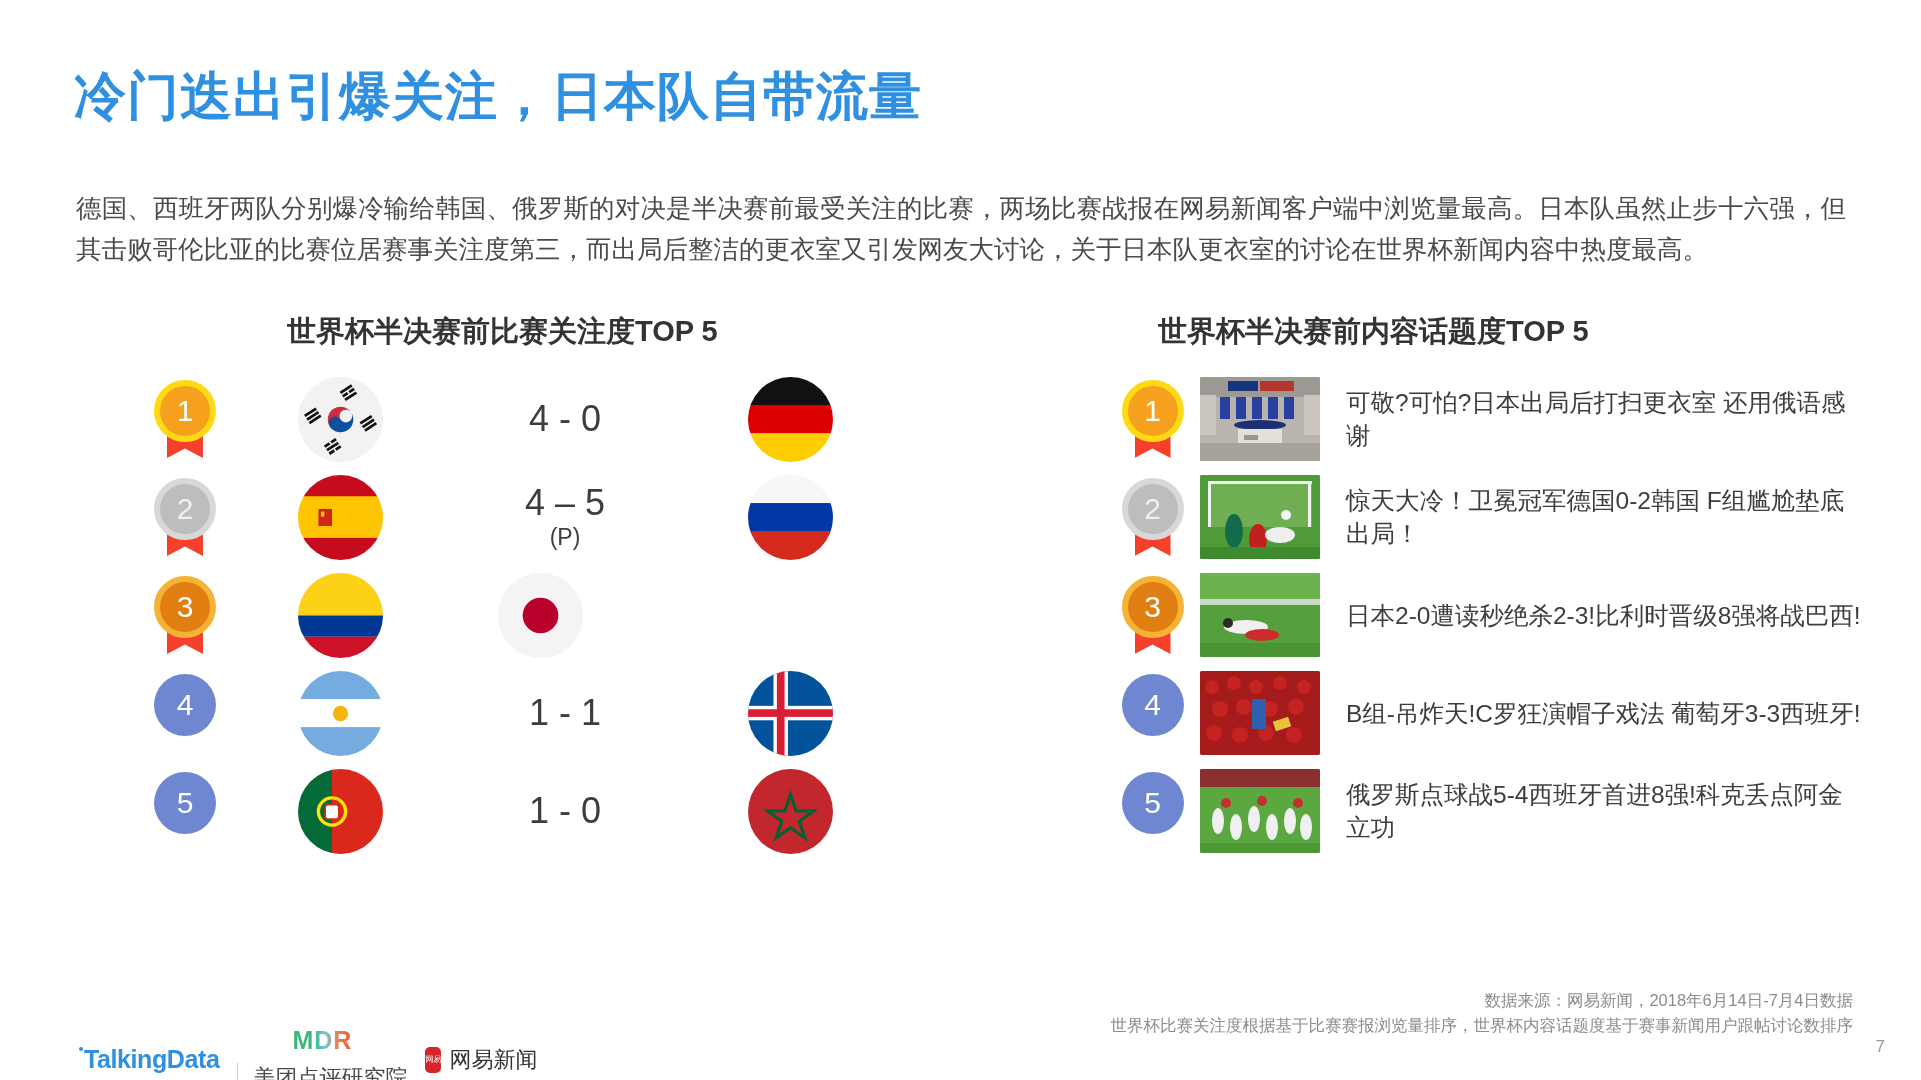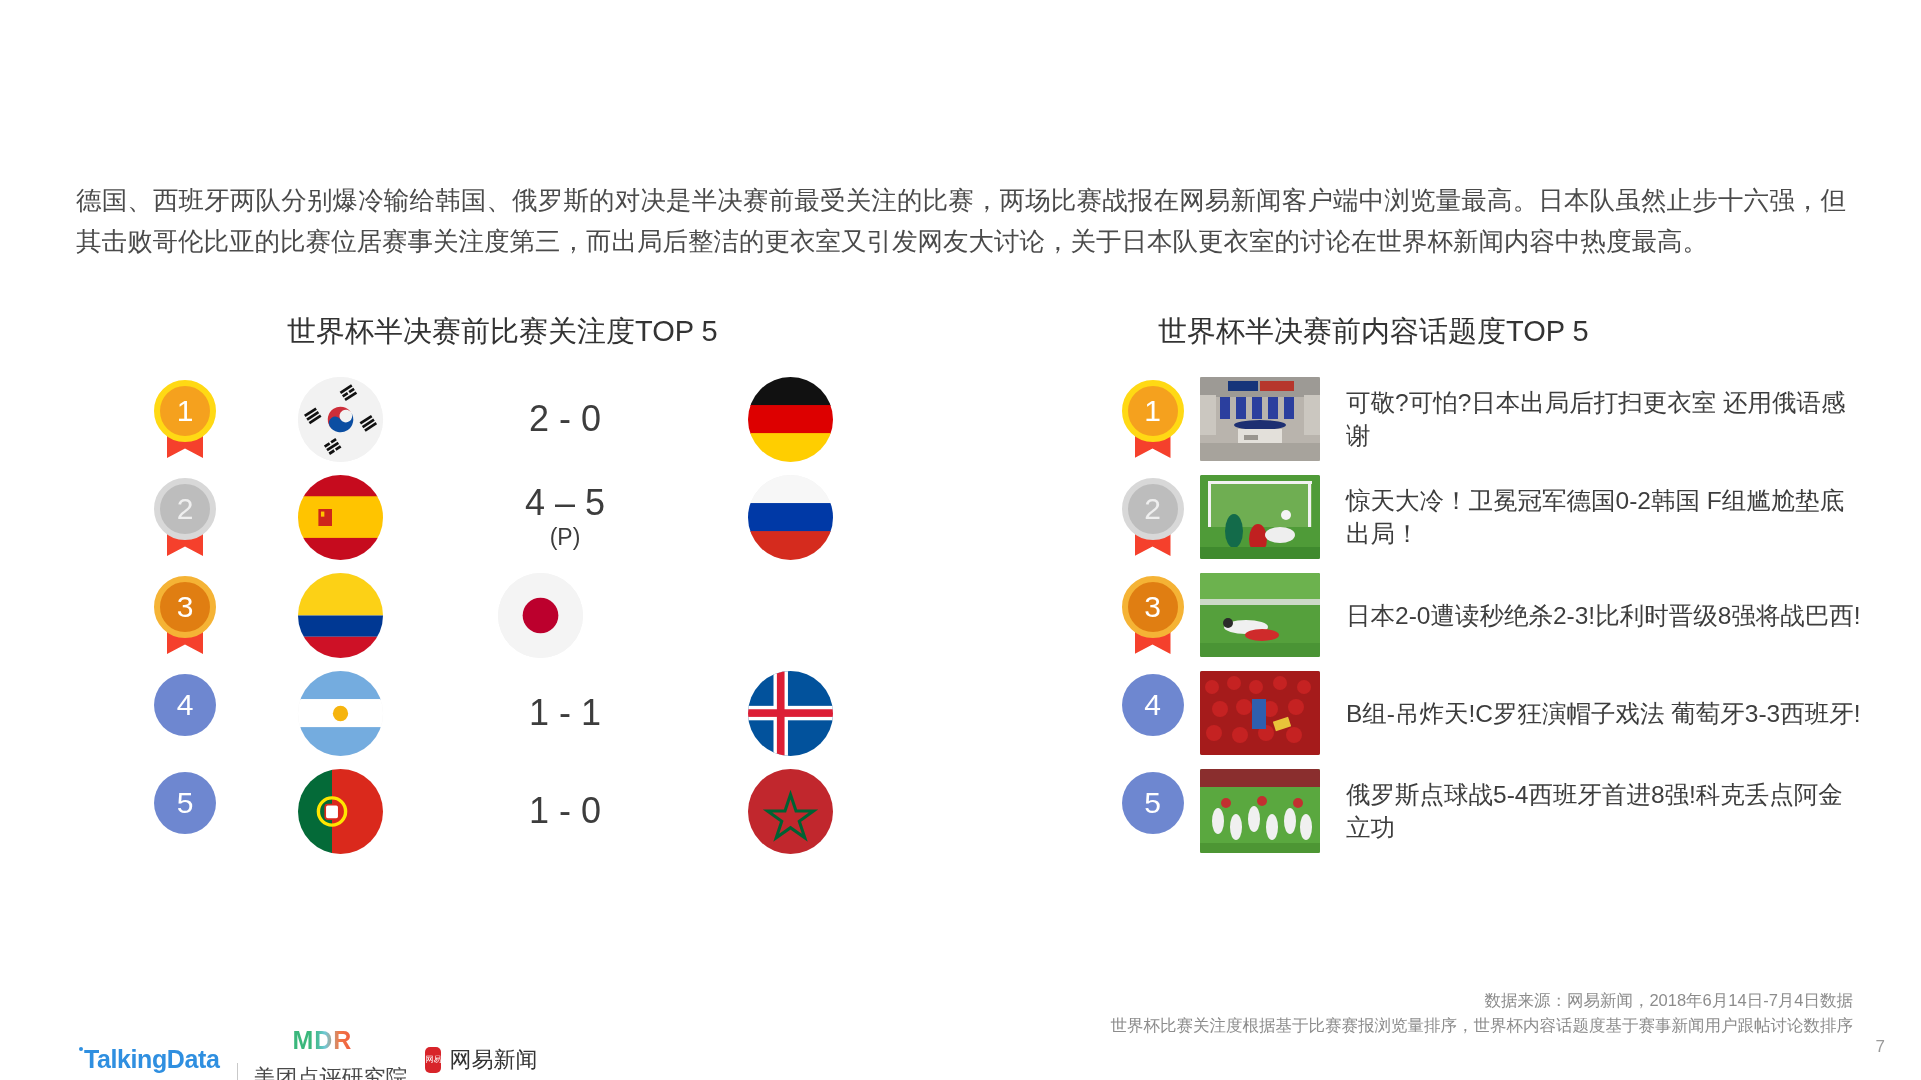--- a/index.html
+++ b/index.html
@@ -28,33 +28,33 @@
     top: 62px;
     font-size: 52px;
     font-weight: bold;
     color: #2f8fe0;
     letter-spacing: 1px;
     white-space: nowrap;
   }
   .page-subtitle {
     position: absolute;
     left: 76px;
-    top: 180px;
+    top: 188px;
     width: 1770px;
     font-size: 25.5px;
     line-height: 41px;
     color: #4a4a4a;
     text-align: justify;
   }
 
   
   .col-heading {
     position: absolute;
     font-size: 29px;
-    font-weight: normal;
+    font-weight: bold;
     color: #333333;
     white-space: nowrap;
   }
   .col-heading.left  { left: 287px;  top: 312px; }
   .col-heading.right { left: 1158px; top: 312px; }
 
   
   .rank-badge {
     position: relative;
     width: 62px;
@@ -248,20 +248,21 @@
   .logo-163 .cn {
     font-size: 22px;
     color: #333;
   }
 </style>
 </head>
 <body>
 
 <div class="slide">
 
+  <div class="page-title">冷门迭出引爆关注，日本队自带流量</div>
   <div class="page-subtitle">德国、西班牙两队分别爆冷输给韩国、俄罗斯的对决是半决赛前最受关注的比赛，两场比赛战报在网易新闻客户端中浏览量最高。日本队虽然止步十六强，但其击败哥伦比亚的比赛位居赛事关注度第三，而出局后整洁的更衣室又引发网友大讨论，关于日本队更衣室的讨论在世界杯新闻内容中热度最高。</div>
 
   <div class="col-heading left">世界杯半决赛前比赛关注度TOP 5</div>
   <div class="col-heading right">世界杯半决赛前内容话题度TOP 5</div>
 
   <div class="match-list" id="match-list">
       <div class="match-row">
     <div class="rank-cell">
           <div class="rank-badge gold">
             <div class="ribbon"></div>
@@ -294,21 +295,21 @@
       <rect x="17" y="65" width="7" height="3.2"></rect>
                 <rect x="26" y="65" width="7" height="3.2"></rect>
                 <rect x="17" y="70" width="16" height="3.2"></rect>
                 <rect x="17" y="75" width="7" height="3.2"></rect>
                 <rect x="26" y="75" width="7" height="3.2"></rect>
     </g>
             </svg>
           </div>
     </div>
     <div class="score">
-      <span>2 - 0</span>
+      <span>4 - 0</span>
       
     </div>
     <div class="right-flag-cell">
       <div class="flag">
             <svg viewBox="0 0 100 100">
               <rect width="100" height="34" fill="#111"></rect>
               <rect y="33" width="100" height="34" fill="#dd0000"></rect>
               <rect y="66" width="100" height="34" fill="#ffce00"></rect>
             </svg>
           </div>

